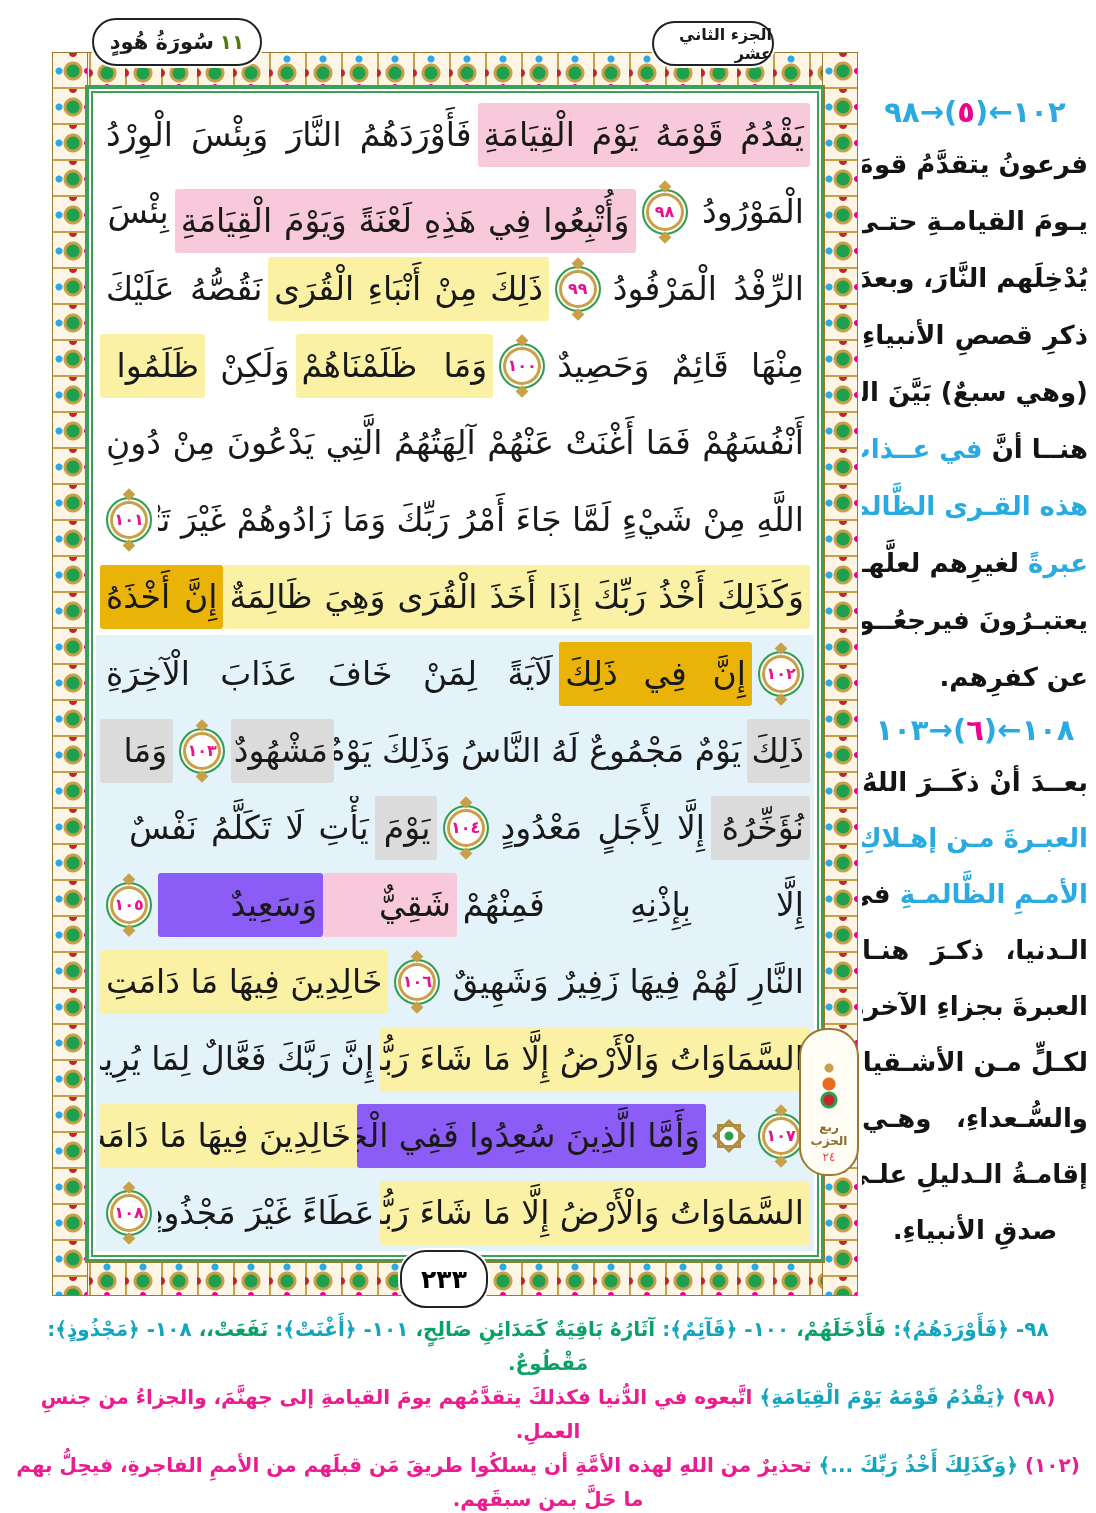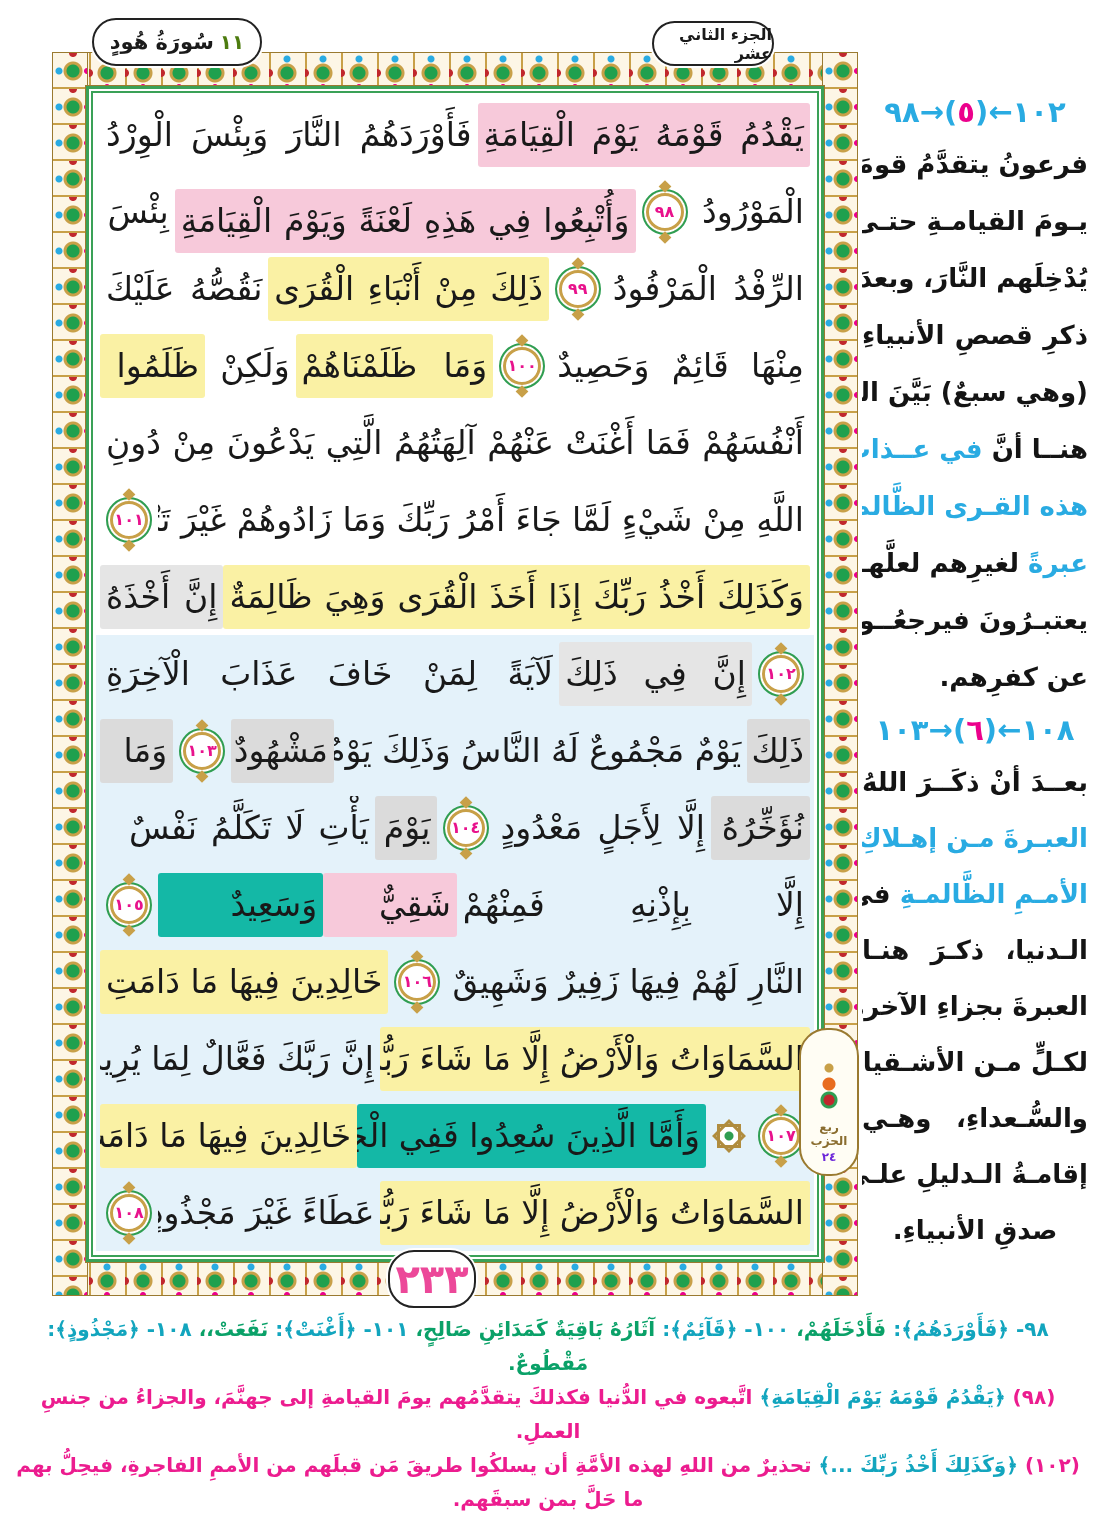--- a/index.html
+++ b/index.html
@@ -35,47 +35,47 @@
   .inner-frame { position:absolute; inset:34px; background:#ffffff; border:3px solid #3aa157;
                  box-shadow:0 0 0 1px #9a7a30, inset 0 0 0 2px #ffffff, inset 0 0 0 4px #3aa157; }
 
   
   .cartouche { position:absolute; background:#ffffff; border:2px solid #222222; border-radius:24px;
                display:flex; align-items:center; justify-content:center; gap:6px; z-index:5;
                box-shadow:0 0 0 2px #ffffff; }
   .surah-cartouche { left:92px; top:18px; width:170px; height:48px; font-size:21px; font-weight:bold; color:#1a1a1a; }
   .surah-num { color:#4d7c0f; font-size:20px; font-weight:bold; }
   .juz-cartouche { left:652px; top:21px; width:122px; height:45px; font-size:16px; font-weight:bold; color:#1a1a1a; }
-  .pagenum-cartouche { left:388px; top:1250px; width:88px; height:58px; border-radius:26px;
-               font-size:40px; font-weight:bold; color:#ec4899; }
+  .pagenum-cartouche { left:400px; top:1250px; width:88px; height:58px; border-radius:26px;
+               font-size:25px; font-weight:bold; color:#000000; }
 
   
   .rub-marker { position:absolute; left:799px; top:1028px; width:60px; height:148px; background:#fffdf4;
                 border:2px solid #9a7a30; border-radius:28px; z-index:6; display:flex; flex-direction:column;
                 align-items:center; justify-content:flex-end; padding-bottom:10px; }
   .rub-ornament { width:26px; height:56px; margin-bottom:4px;
     background:
       radial-gradient(circle at 50% 8px,  #c8a048 0 4px, transparent 5px),
       radial-gradient(circle at 50% 24px, #e86c1f 0 6px, transparent 7px),
       radial-gradient(circle at 50% 40px, #c1272d 0 5px, #2f9e52 6px 8px, transparent 9px);
   }
   .rub-label { font-size:12px; line-height:14px; font-weight:bold; color:#8a6d2f; text-align:center; }
-  .rub-num { font-size:12px; font-weight:bold; color:#6d28d9; margin-top:2px; }
+  .rub-num { font-size:12px; font-weight:normal; color:#ef4444; margin-top:2px; }
 
   
   .quran-area { position:absolute; left:96px; top:96px; width:718px; height:1156px; overflow:hidden; }
   .qline { height:77px; display:flex; align-items:center; direction:rtl; padding:0 4px; }
   .qline.blue { background:#e4f2fa; }
   .seg { font-size:33px; line-height:60px; color:#191919; text-align:justify; text-align-last:justify;
          padding:2px 6px; border-radius:3px; white-space:nowrap; overflow:hidden; }
   .hl-pink   { background:#f7c9da; }
   .hl-yellow { background:#faf1a4; }
-  .hl-orange { background:#e5e5e5; }
+  .hl-orange { background:#eab308; }
   .hl-grey   { background:#dbdbdb; }
-  .hl-blue   { background:#14b8a6; }
+  .hl-blue   { background:#8b5cf6; }
 
   .medallion { flex:0 0 auto; width:46px; height:46px; border-radius:50%; background:#ffffff;
                border:2px solid #2f9e52; box-shadow:inset 0 0 0 2px #ffffff, inset 0 0 0 5px #c8a048;
                display:flex; align-items:center; justify-content:center; color:#e8128c; font-size:16px;
                font-weight:bold; position:relative; margin:0 6px; }
   .medallion::before, .medallion::after { content:""; position:absolute; left:50%; width:9px; height:9px;
                background:#c8a048; transform:translateX(-50%) rotate(45deg); }
   .medallion::before { top:-9px; } .medallion::after { bottom:-9px; }
 
   .hizb-star { flex:0 0 auto; width:34px; height:34px; position:relative; margin:0 6px; }

